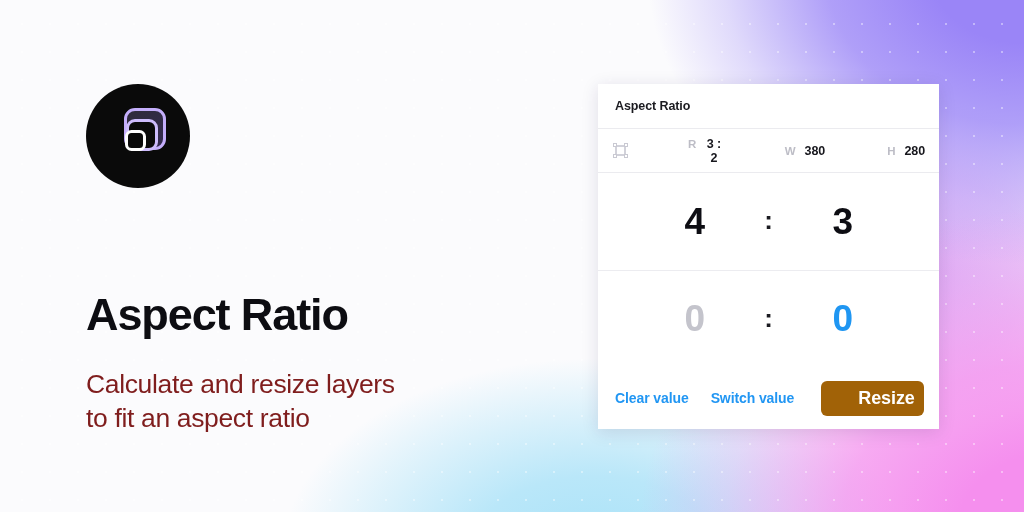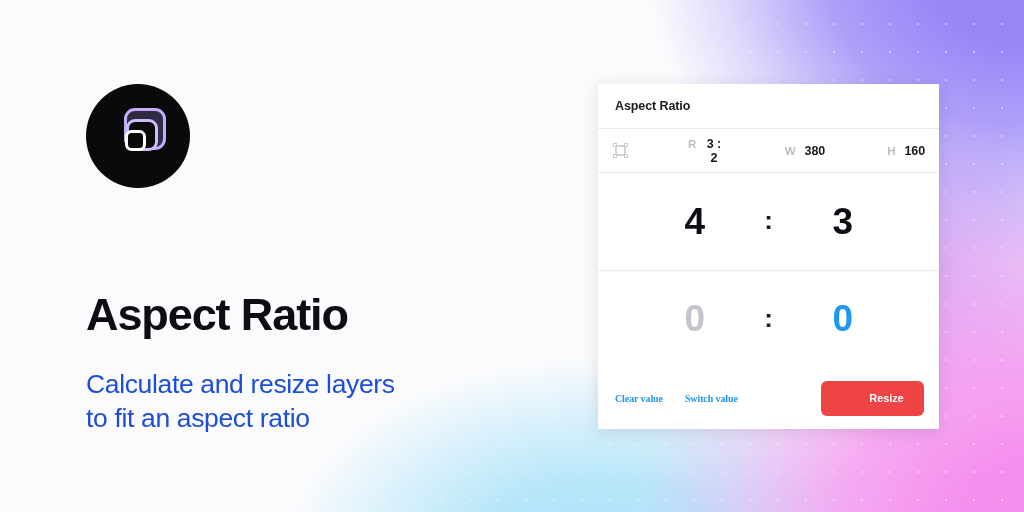--- a/index.html
+++ b/index.html
@@ -62,21 +62,21 @@
     background:#0a0a0a;
   }
 
   #page-title {
     margin-top:104px;
     font-size:45px; font-weight:bold; color:#0d0d12;
     letter-spacing:-1.1px; line-height:1;
   }
   #page-subtitle {
     margin-top:30px;
-    font-size:26.5px; color:#1d4ed8;
+    font-size:26.5px; color:#7f1d1d;
     line-height:1.30; letter-spacing:-0.35px;
   }
 
   
   #plugin-card {
     position:absolute; left:598px; top:84px;
     width:341px; height:345px;
     background:#ffffff;
     box-shadow:0 3px 16px rgba(40,20,80,0.13);
     display:flex; flex-direction:column;
@@ -134,30 +134,30 @@
   .num-muted { color:#c4c4cc; }
   .num-accent { color:#1f96f2; }
 
   #card-footer {
     height:62px; flex:none;
     display:flex; align-items:center;
     padding:0 15px 0 17px;
     gap:0;
   }
   .link-btn {
-    font-size:10px; font-weight:bold; color:#2196f3;
+    font-size:14px; font-weight:bold; color:#2196f3;
     letter-spacing:-0.1px; cursor:pointer; background:none; border:none;
-    font-family:Liberation Serif, serif;
+    font-family:Liberation Sans, sans-serif;
   }
   #switch-value-button { margin-left:22px; }
   #resize-button {
     margin-left:auto;
     width:103px; height:35px; border-radius:6px;
-    background:#ef4444; color:#ffffff; border:none;
-    font-size:11px; font-weight:bold; letter-spacing:-0.1px;
+    background:#a16207; color:#ffffff; border:none;
+    font-size:18px; font-weight:bold; letter-spacing:-0.1px;
     font-family:inherit; cursor:pointer;padding-left:28px;
   }
 </style>
 </head>
 <body>
 
 <div id="bg-base"></div>
 <div id="bg-grad-pink"></div>
 <div id="bg-dots"></div>
 
@@ -204,21 +204,21 @@
       <span class="tb-value">3 : 2</span>
     </span>
 
     <span class="tb-field" id="tb-width">
       <span class="tb-label">W</span>
       <span class="tb-value">380</span>
     </span>
 
     <span class="tb-field" id="tb-height">
       <span class="tb-label">H</span>
-      <span class="tb-value">160</span>
+      <span class="tb-value">280</span>
     </span>
 
   </div>
 
   <div class="ratio-row" id="ratio-row-primary">
     <span class="ratio-num num-dark">4</span>
     <span class="ratio-colon">:</span>
     <span class="ratio-num num-dark">3</span>
   </div>
 

